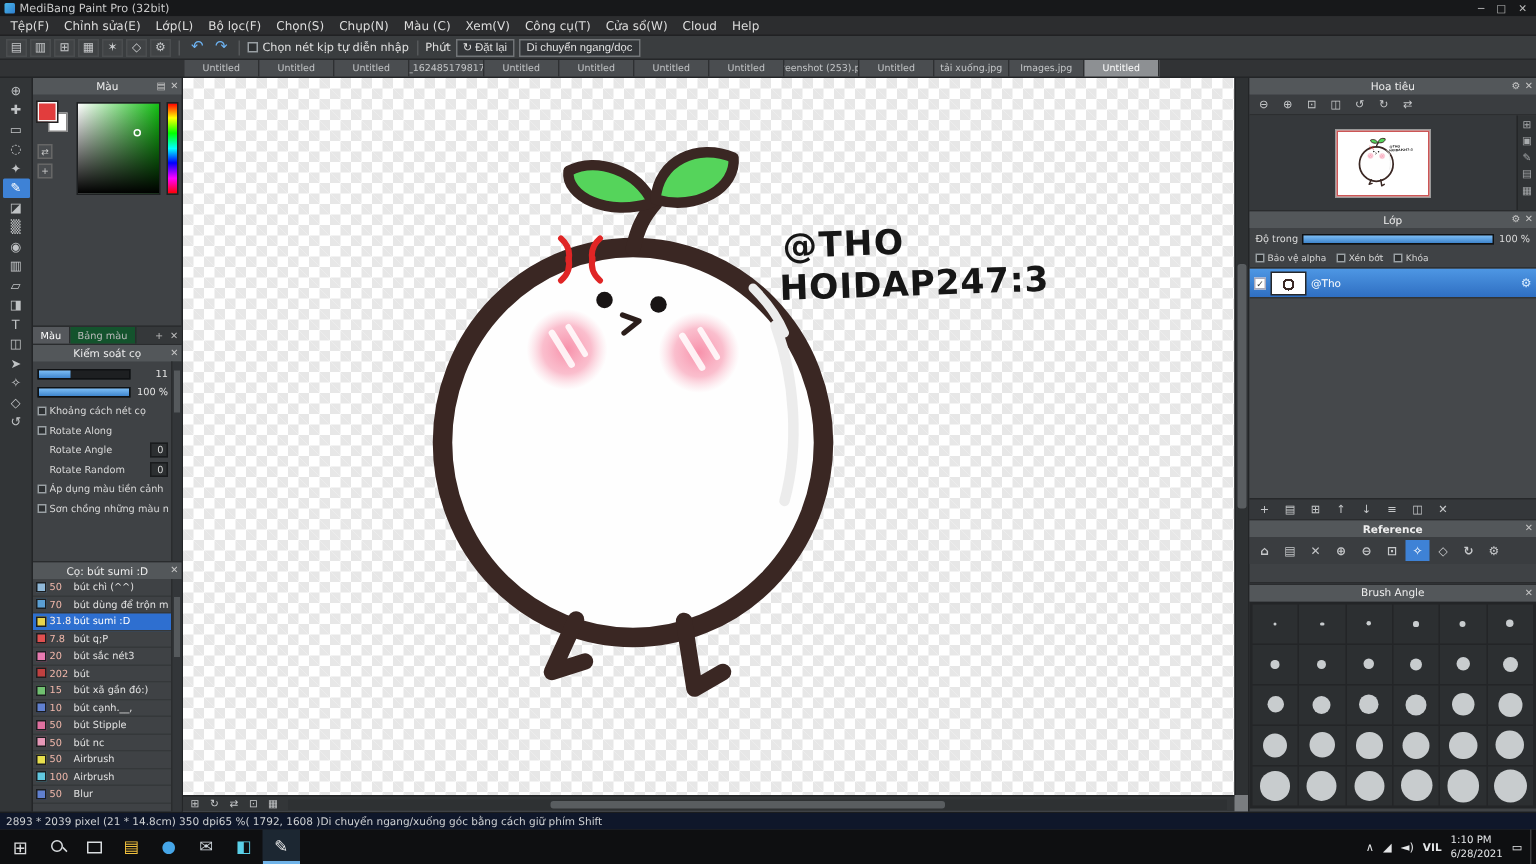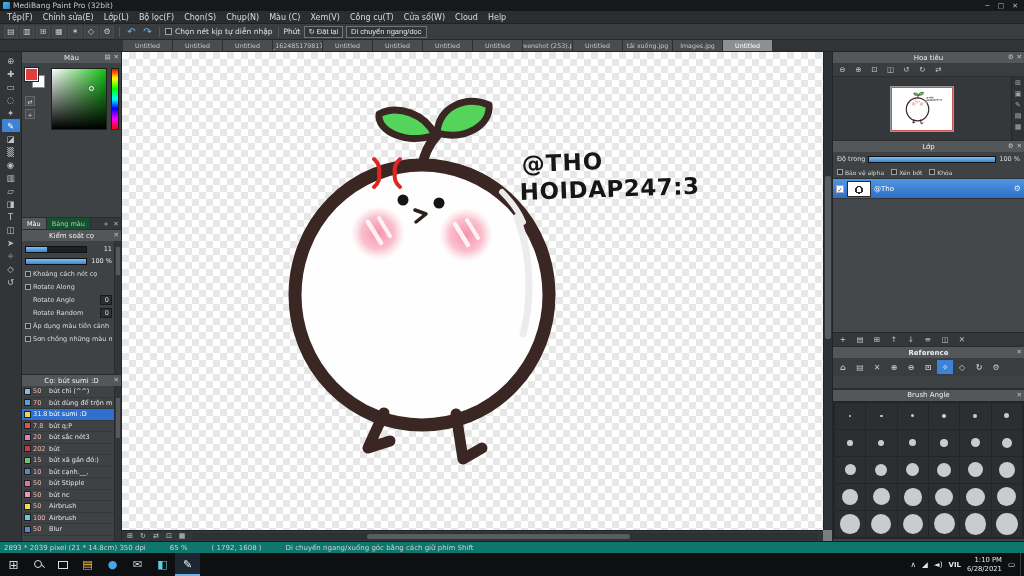--- a/index.html
+++ b/index.html
@@ -137,36 +137,36 @@
   .ref-icons .ibtn { width:16px; height:14px; font-size:8px; }
   .ibtn.active { background:#3e82d6; color:#fff; }
   .rp-gap { flex:1; background:#37393c; border-bottom:1px solid #2a2c2e; }
 
   #brush-size { height:152px; border-bottom:none; }
   .bs-grid { display:grid; grid-template-columns:repeat(6,1fr); gap:1px; padding:2px; background:#232527; }
   .bs-cell { height:26px; background:#2c2f31; display:flex; align-items:center; justify-content:center; }
   .bs-dot { background:#c8ccce; border-radius:50%; width:var(--d); height:var(--d); }
 
   
-  .statusbar { height:12px; background:#0f766e; border-top:1px solid #1b1d1f; display:flex; align-items:center; gap:24px; padding:0 4px; font-size:7px; color:#cfd1d3; white-space:nowrap; }
+  .statusbar { height:12px; background:#0f172a; border-top:1px solid #1b1d1f; display:flex; align-items:center; gap:0; padding:0 4px; font-size:7px; color:#cfd1d3; white-space:nowrap; }
 
   
   .taskbar { height:23px; background:#0e0f11; display:flex; align-items:stretch; color:#e4e6e8; }
   .tb-start { width:27px; display:flex; align-items:center; justify-content:center; font-size:12px; color:#d9dadb; }
   .tb-btn { width:24px; display:flex; align-items:center; justify-content:center; }
   .mag { position:relative; width:10px; height:10px; }
   .mag::before { content:""; position:absolute; left:0; top:0; width:6px; height:6px; border:1.3px solid #d9dde0; border-radius:50%; }
   .mag::after { content:""; position:absolute; right:0; bottom:1px; width:4px; height:1.4px; background:#d9dde0; transform:rotate(45deg); transform-origin:right bottom; }
   .tview { width:10px; height:8px; border:1.2px solid #d9dde0; }
   .tb-app { width:25px; display:flex; align-items:center; justify-content:center; font-size:11px; }
   .tb-app.active { background:#1c2732; box-shadow:inset 0 -2px 0 #6fb3e8; }
   .tb-tray { margin-left:auto; display:flex; align-items:center; gap:6px; padding:0 5px; font-size:7.5px; }
   .tray-item { font-size:7.5px; }
   .tb-lang { font-size:7px; font-weight:bold; }
-  .tb-clock { text-align:right; font-size:6.8px; line-height:1.25; }
+  .tb-clock { text-align:left; font-size:6.8px; line-height:1.25; }
   .show-desktop { width:4px; border-left:1px solid #3a3c3e; }
 </style>
 </head>
 <body>
 
 <div id="app">
 
   <div class="titlebar">
     <span class="app-icon"></span>
     <span>MediBang Paint Pro (32bit)</span>

